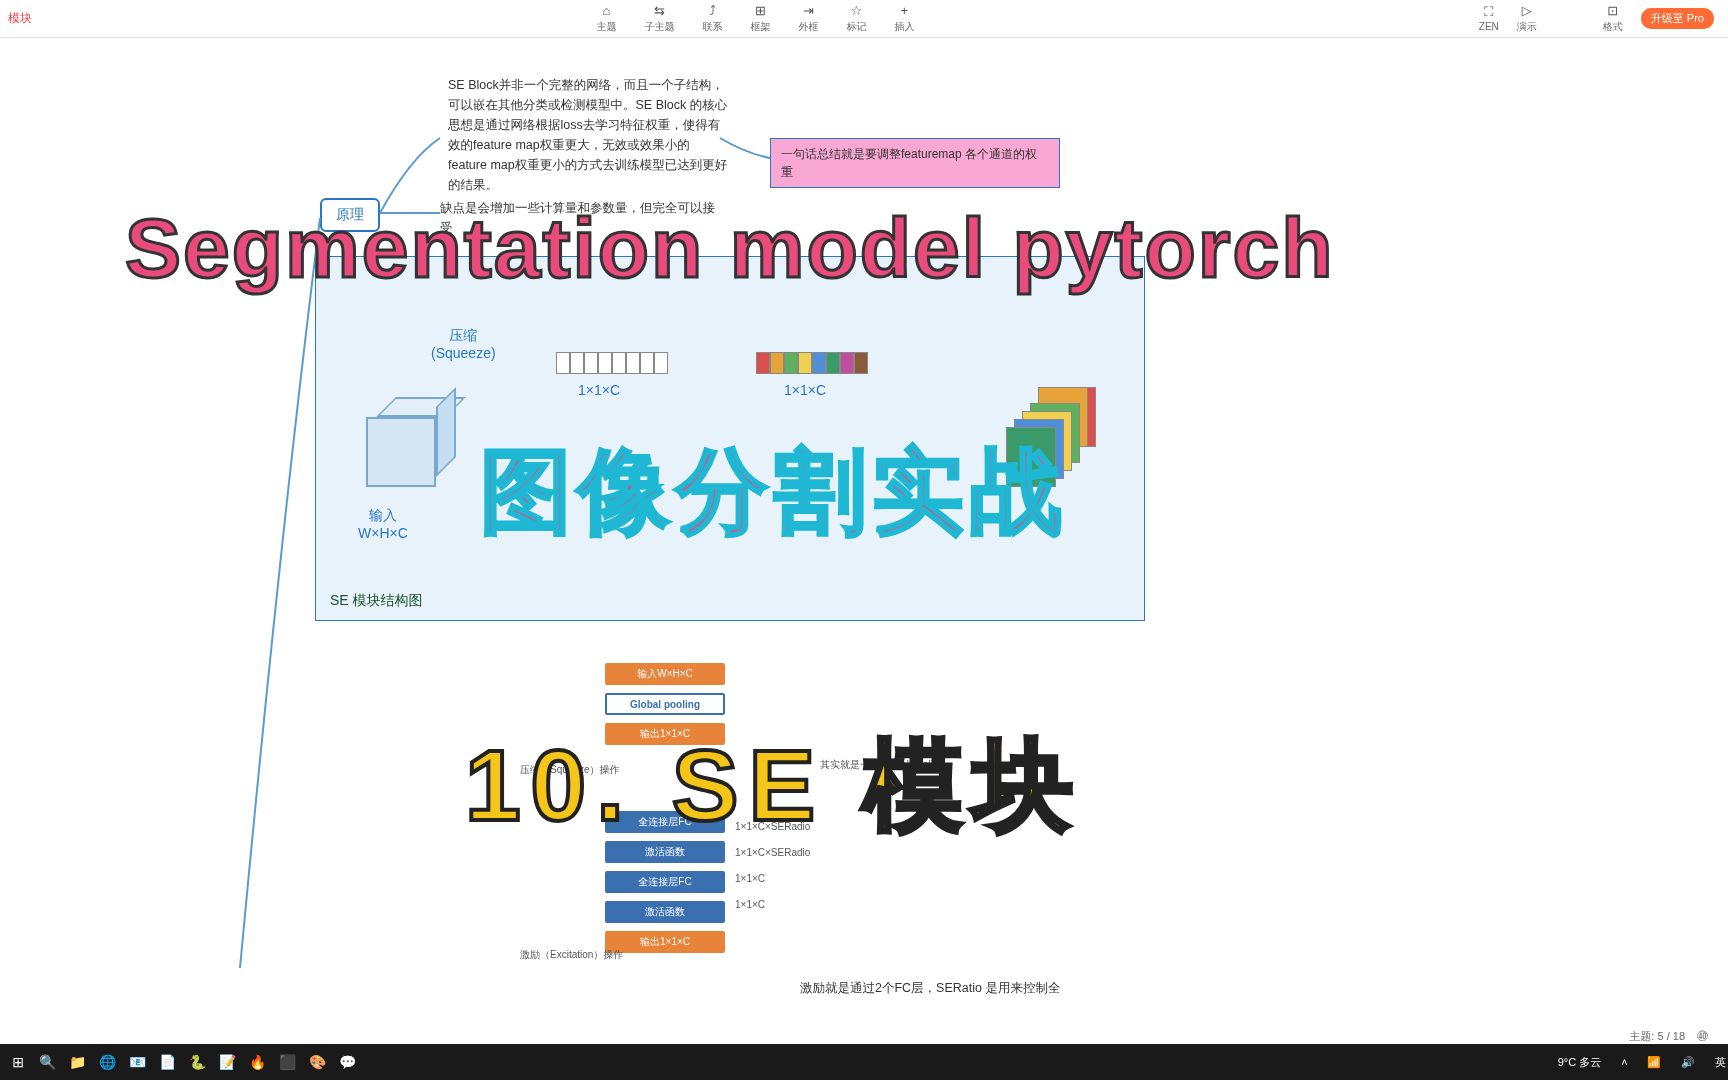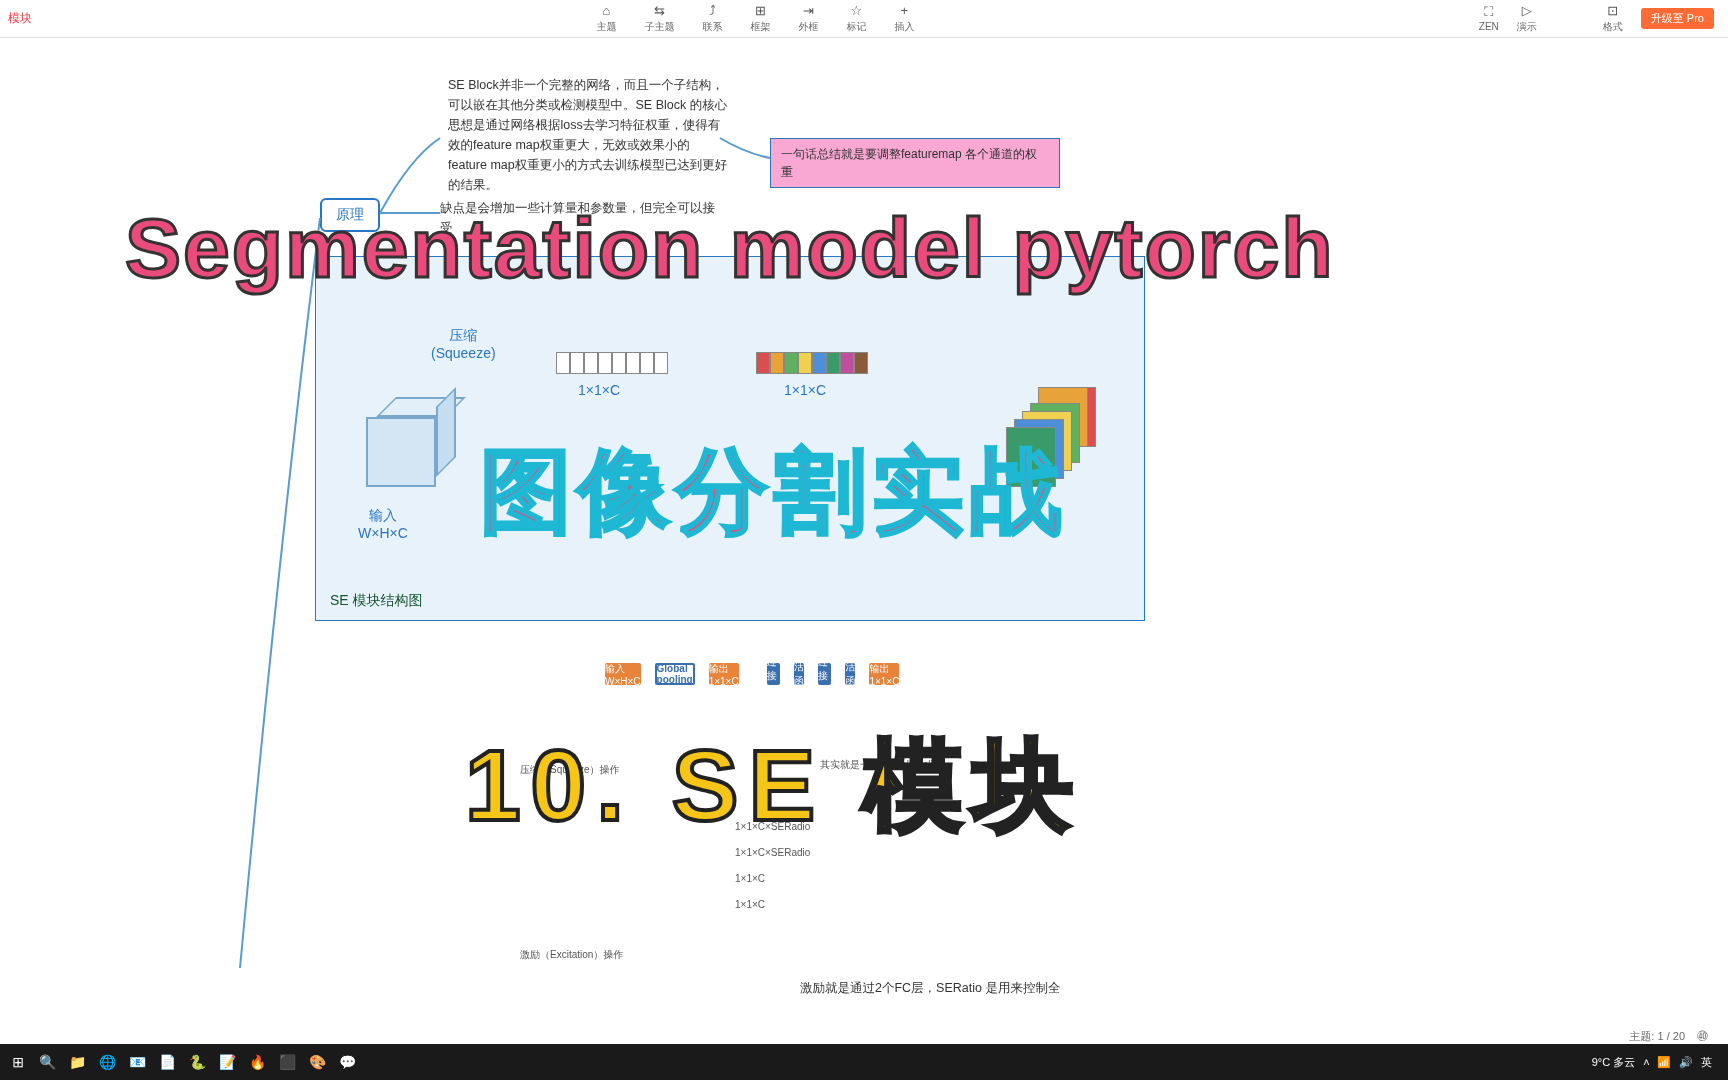--- a/index.html
+++ b/index.html
@@ -7,21 +7,21 @@
 
 
 .toolbar { position: absolute; top: 0; left: 0; right: 0; height: 38px; background: #fff; border-bottom: 1px solid #ddd; display: flex; align-items: center; z-index: 100; }
 .toolbar-left { display: flex; align-items: center; padding-left: 8px; }
 .tb-label { font-size: 12px; color: #ef4444; }
 .toolbar-center { flex: 1; display: flex; justify-content: center; gap: 28px; }
 .toolbar-right { display: flex; align-items: center; gap: 18px; padding-right: 14px; }
 .tb-item { display: flex; flex-direction: column; align-items: center; cursor: pointer; gap: 2px; }
 .tb-icon { width: 16px; height: 14px; display: flex; align-items: center; justify-content: center; font-size: 13px; color: #555; }
 .tb-text { font-size: 10px; color: #666; }
-.upgrade-btn { background: #ff6b35; color: #fff; font-size: 11px; padding: 3px 10px; border-radius: 3px; cursor: pointer; }
+.upgrade-btn { background: #ff6b35; color: #fff; font-size: 11px; padding: 3px 10px; border-radius: 10px; cursor: pointer; }
 
 
 .canvas { position: absolute; top: 38px; left: 0; right: 0; bottom: 52px; background: #fff; overflow: hidden; }
 
 
 .node-box { position: absolute; border: 2px solid #2876c4; border-radius: 6px; background: rgba(255,255,255,0.9); padding: 8px 14px; font-size: 14px; color: #2876c4; }
 .text-block { position: absolute; font-size: 12.5px; color: #333; line-height: 1.6; max-width: 280px; }
 .note-box { position: absolute; border: 1px solid #2876c4; padding: 6px 10px; font-size: 12px; color: #333; line-height: 1.5; background: #f9a8d4; }
 
 
@@ -36,35 +36,35 @@
 .strip-cell { width: 14px; height: 22px; border: 1px solid #888; }
 .colored-stack { position: absolute; width: 80px; height: 90px; }
 .stack-slice { position: absolute; width: 50px; height: 60px; border: 1px solid #888; }
 
 
 .overlay-title-1 { position: absolute; left: 125px; top: 200px; font-size: 84px; font-weight: 900; color: #e94b7c; -webkit-text-stroke: 3px #333; letter-spacing: 2px; z-index: 50; font-family: Arial, sans-serif; }
 .overlay-title-2 { position: absolute; left: 480px; top: 430px; font-size: 92px; font-weight: 900; color: #e94b7c; -webkit-text-stroke: 3px #1fb8d4; letter-spacing: 6px; z-index: 50; }
 .overlay-title-3 { position: absolute; left: 465px; top: 720px; font-size: 100px; font-weight: 900; color: #f5c518; -webkit-text-stroke: 4px #222; letter-spacing: 10px; z-index: 50; }
 
 
-.flow-col { position: absolute; left: 605px; top: 625px; width: 120px; display: flex; flex-direction: row; gap: 14px; }
+.flow-col { position: absolute; left: 605px; top: 625px; width: 120px; display: flex; flex-direction: column; gap: 8px; }
 .flow-box { height: 22px; font-size: 10px; color: #fff; display: flex; align-items: center; justify-content: center; border-radius: 2px; }
 .fb-orange { background: #e8833a; }
 .fb-blue { background: #3a6fb0; }
 .fb-white { background: #fff; color: #3a6fb0; border: 2px solid #3a6fb0; font-weight: bold; }
 .flow-side { position: absolute; font-size: 10px; color: #555; }
 
 
 .status-bar { position: absolute; bottom: 36px; left: 0; right: 0; height: 16px; display: flex; justify-content: flex-end; align-items: center; padding-right: 20px; font-size: 11px; color: #666; background: #fff; }
 
 
 .taskbar { position: absolute; bottom: 0; left: 0; right: 0; height: 36px; background: #1a1a1a; display: flex; align-items: center; }
 .task-icons { display: flex; gap: 2px; padding-left: 4px; }
 .task-icon { width: 28px; height: 28px; display: flex; align-items: center; justify-content: center; font-size: 14px; cursor: pointer; color: #fff; }
-.task-tray { margin-left: auto; display: flex; align-items: center; gap: 8px; padding-right: 16px; font-size: 11px; color: #fff; }
+.task-tray { margin-left: auto; display: flex; align-items: center; gap: 20px; padding-right: 2px; font-size: 11px; color: #fff; }
 .tray-item { display: flex; align-items: center; gap: 3px; }
 </style>
 </head>
 <body>
 
 <div class="toolbar">
   <div class="toolbar-left">
     <span class="tb-label">模块</span>
   </div>
   <div class="toolbar-center">
@@ -202,21 +202,21 @@
     <path d="M 380 175 Q 410 175 440 175" stroke="#5a9bd0" stroke-width="2" fill="none"></path>
     <path d="M 720 100 Q 745 115 770 120" stroke="#5a9bd0" stroke-width="2" fill="none"></path>
   </svg>
 </div>
 
 <div class="overlay-title-1">Segmentation model pytorch</div>
 <div class="overlay-title-2">图像分割实战</div>
 <div class="overlay-title-3">10. SE 模块</div>
 
 <div class="status-bar">
-  <span>主题: 1 / 20</span>
+  <span>主题: 5 / 18</span>
   <span style="margin-left:12px">㊵</span>
 </div>
 
 <div class="taskbar">
   <div class="task-icons">
     <div class="task-icon">⊞</div>
     <div class="task-icon">🔍</div>
     <div class="task-icon">📁</div>
     <div class="task-icon">🌐</div>
     <div class="task-icon">📧</div>

